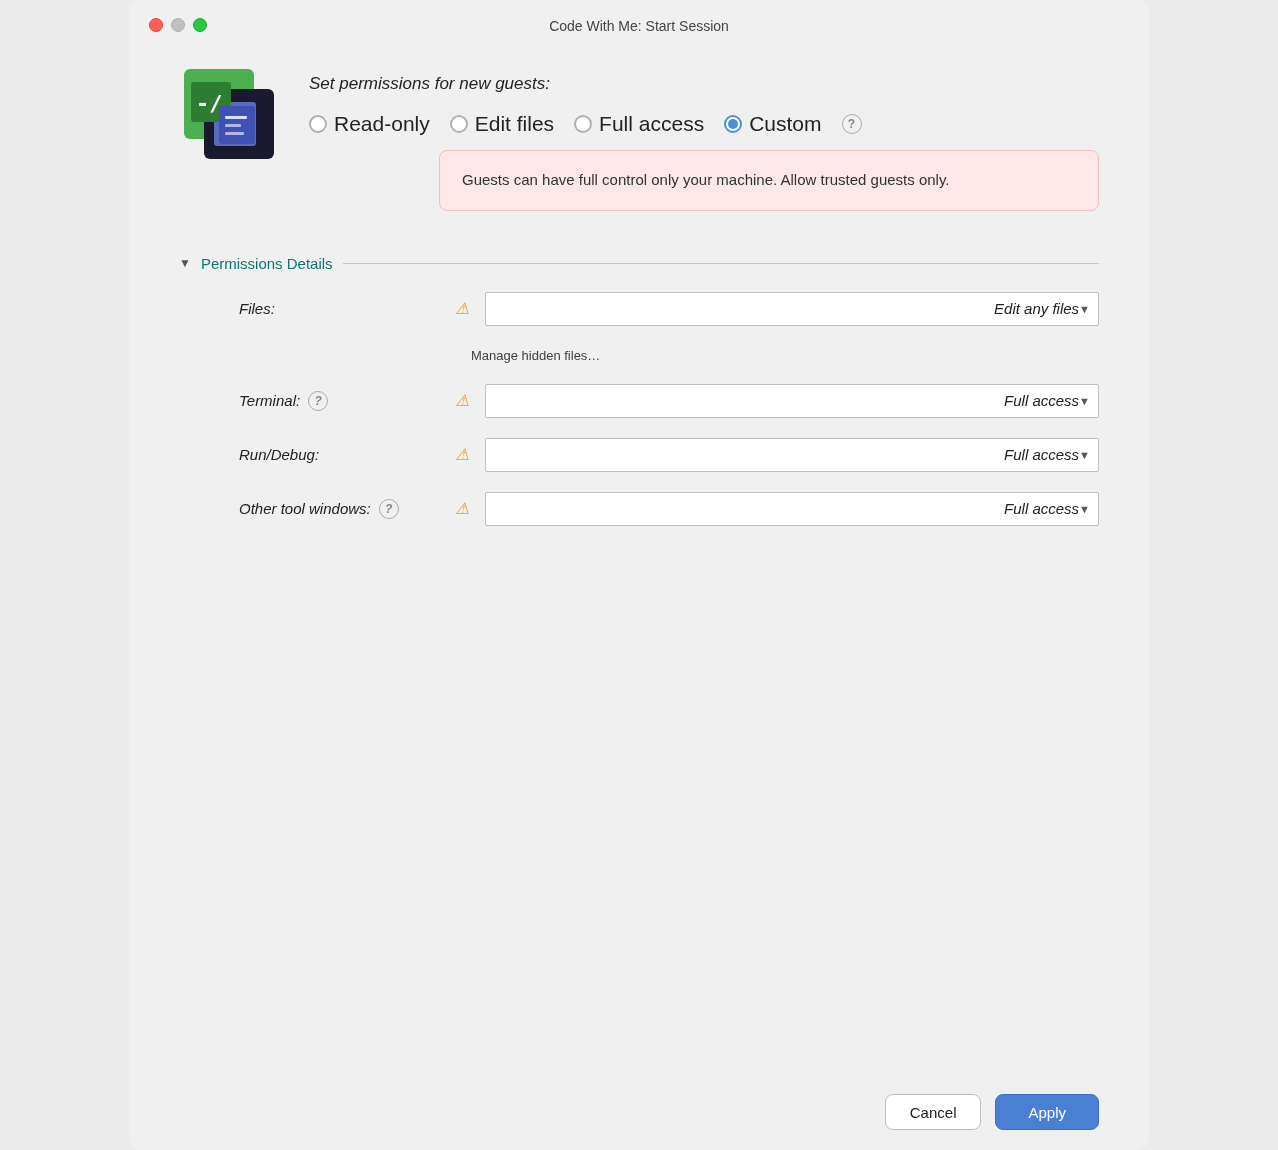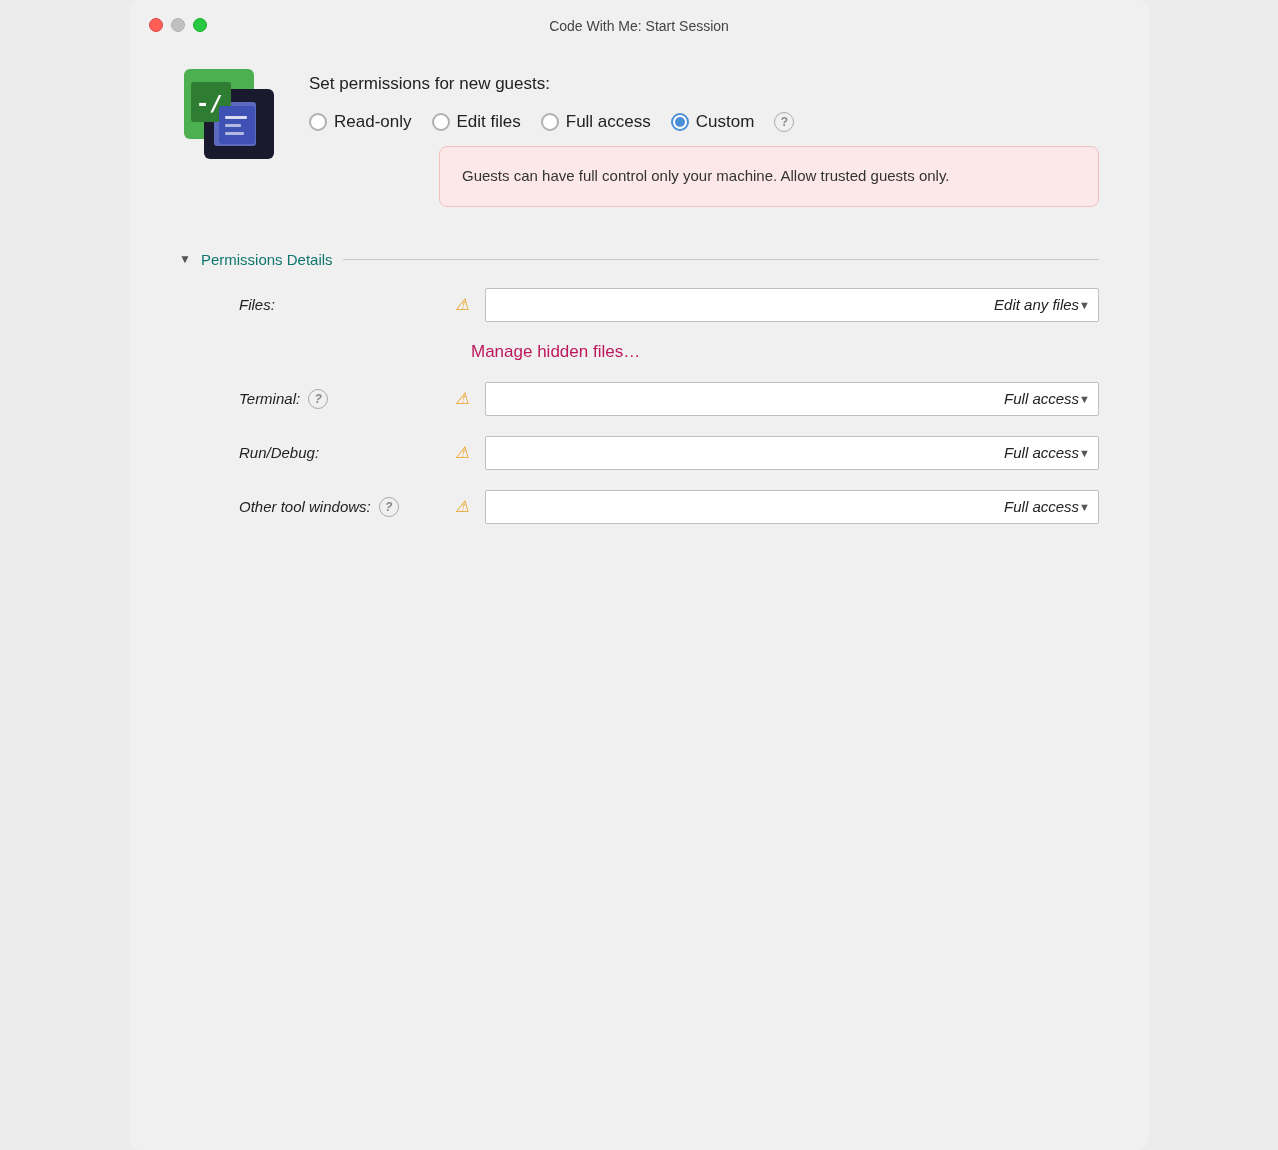--- a/index.html
+++ b/index.html
@@ -107,20 +107,21 @@
       flex-direction: column;
       gap: 14px;
       padding-top: 10px;
     }
 
     .permissions-label {
       font-size: 17px;
       color: #222;
       font-weight: 400;
       margin-bottom: 4px;
+      font-style: italic;
     }
 
     .radio-group {
       display: flex;
       align-items: center;
       gap: 20px;
       flex-wrap: wrap;
     }
 
     .radio-option {
@@ -149,21 +150,21 @@
 
     .radio-circle.selected::after {
       content: '';
       width: 10px;
       height: 10px;
       border-radius: 50%;
       background: #4a90d9;
     }
 
     .radio-label {
-      font-size: 17px;
+      font-size: 21px;
       color: #222;
     }
 
     .help-icon {
       width: 20px;
       height: 20px;
       border-radius: 50%;
       border: 1.5px solid #aaa;
       display: flex;
       align-items: center;
@@ -254,22 +255,22 @@
       font-size: 15px;
       color: #222;
     }
 
     .dropdown-arrow {
       font-size: 11px;
       color: #555;
     }
 
     .manage-hidden {
-      color: #be185d;
-      font-size: 17px;
+      color: #404040;
+      font-size: 13px;
       cursor: pointer;
       margin-left: 232px;
       text-decoration: none;
       margin-top: 32px;
     }
 
     .start-call-section {
       margin-top: 30px;
       display: flex;
       flex-direction: column;
@@ -471,13 +472,17 @@
           <span>Full access</span>
           <span class="dropdown-arrow">▼</span>
         </div>
       </div>
 
     </div>
 
 
   </div>
 
+  <div class="footer">
+    <button class="btn-cancel">Cancel</button>
+    <button class="btn-apply">Apply</button>
+  </div>
 </div>
 
 </body></html>

